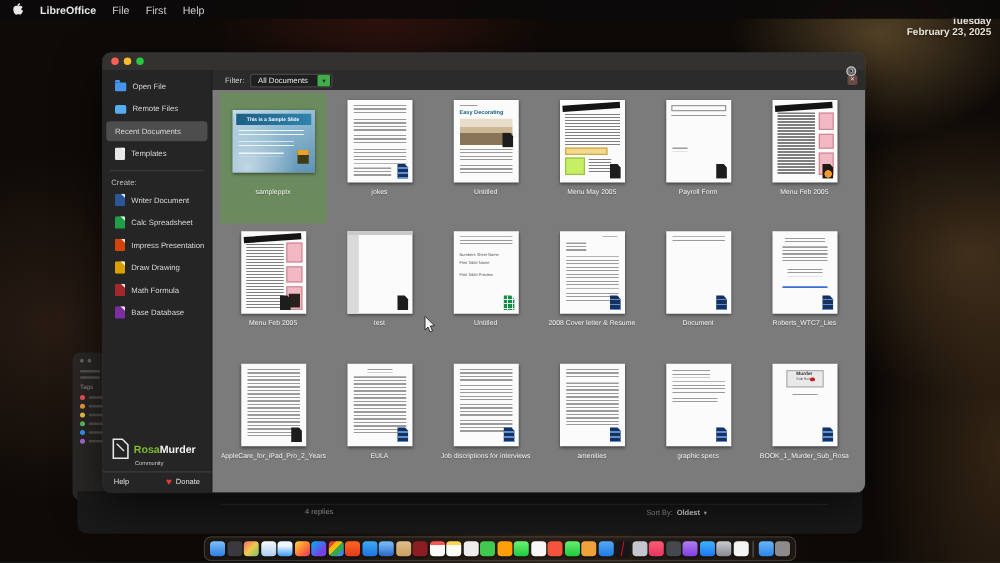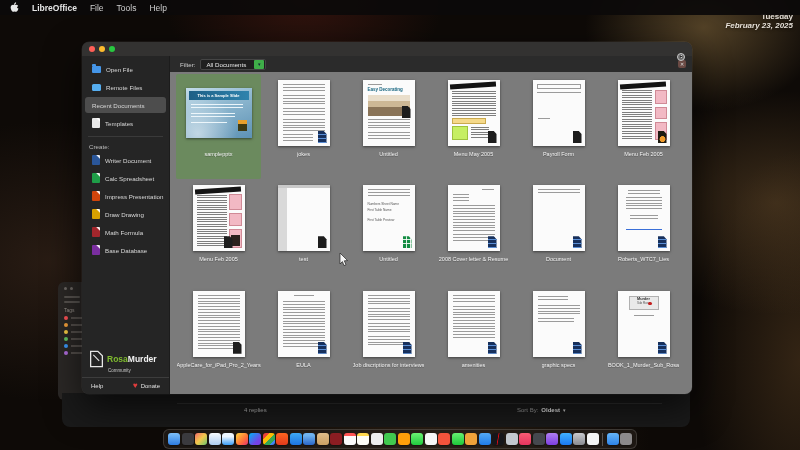--- a/index.html
+++ b/index.html
@@ -23,21 +23,21 @@
     padding-left:10px; z-index:6; }
   .menubar .apple { display:flex; align-items:center; }
   .mb-app { color:#e6e6e6; font-size:8.5px; font-weight:bold; }
   .mb-item { color:#cfcfcf; font-size:8.5px; }
 
   
   .clock { position:absolute; top:11px; right:7px; text-align:right; z-index:1;
     color:rgba(245,240,232,.92); text-shadow:0 1px 3px rgba(0,0,0,.5); }
   .clock .time { font-size:21px; font-weight:300; letter-spacing:.5px; line-height:21px; }
   .clock .day  { font-size:8px; font-weight:bold; margin-top:1px; }
-  .clock .date { font-size:8px; font-weight:bold;font-style:italic; }
+  .clock .date { font-size:8px; font-weight:bold; }
 
   
   .tags-panel { position:absolute; left:58px; top:282px; width:30px; height:118px;
     background:#2b2826; border-radius:6px 0 0 6px; z-index:1; padding:5px 0 0 6px; }
   .tp-dots { display:flex; gap:3px; margin-bottom:6px; }
   .tp-dots i { width:3px; height:3px; border-radius:50%; background:#6e6a66; }
   .tp-line { width:16px; height:2px; background:#585450; border-radius:1px; margin:3px 0; }
   .tp-label { font-size:5px; color:#9a948e; margin:4px 0 2px; }
   .tag-row { display:flex; align-items:center; gap:3px; margin:3px 0; }
   .tag-row i { width:4px; height:4px; border-radius:50%; }
@@ -170,21 +170,21 @@
 <body>
 
 <div class="menubar">
   <span class="apple">
     <svg width="9" height="11" viewBox="0 0 14 16">
         <path d="M11 8.5c0-2 1.7-3 1.7-3S11.6 3.6 9.6 3.6c-1 0-1.8.6-2.4.6-.7 0-1.5-.6-2.5-.6C2.6 3.6 1 5.4 1 8c0 3.4 2.4 6.6 3.8 6.6.8 0 1.2-.5 2.3-.5 1.1 0 1.4.5 2.3.5 1.5 0 3.6-3.3 3.6-5.2 0 0-2-.4-2-.9zM8.6 2.8c.6-.7 1-1.7.9-2.8-.9.1-1.9.7-2.5 1.4-.5.6-1 1.6-.9 2.6 1 0 1.9-.5 2.5-1.2z" fill="#e8e8e8"></path>
       </svg>
   </span>
   <span class="mb-app">LibreOffice</span>
   <span class="mb-item">File</span>
-  <span class="mb-item">Tools</span>
+  <span class="mb-item">First</span>
   <span class="mb-item">Help</span>
 </div>
 
 <div class="clock">
   <div class="day">Tuesday</div>
   <div class="date">February 23, 2025</div>
 </div>
 
 <div class="tags-panel">
   <div class="tp-dots">

